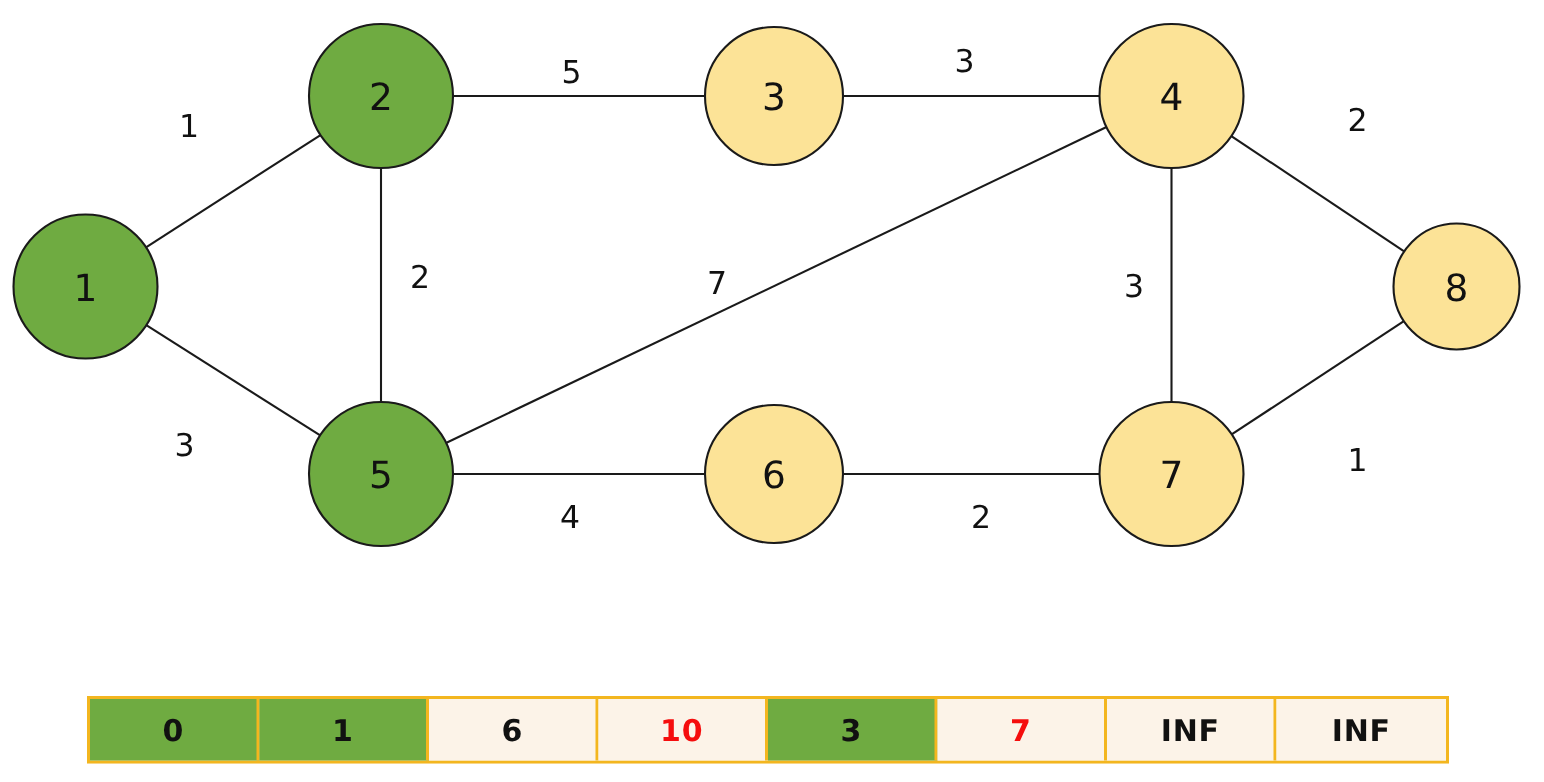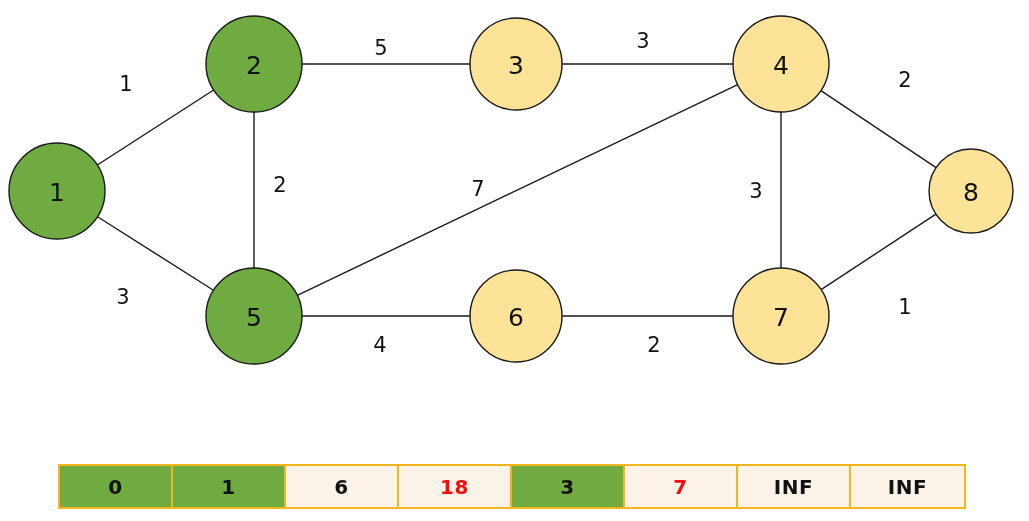--- a/index.html
+++ b/index.html
@@ -152,20 +152,20 @@
         <text x="380" y="345" class="edge-weight" fill="#111111">4</text>
         <text x="654" y="345" class="edge-weight" fill="#111111">2</text>
         <text x="905" y="307" class="edge-weight" fill="#111111">1</text>
       </g>
   </svg>
 
   <div id="dist-table">
       <div class="dist-cell visited">0</div>
       <div class="dist-cell visited">1</div>
       <div class="dist-cell">6</div>
-      <div class="dist-cell highlight">18</div>
+      <div class="dist-cell highlight">10</div>
       <div class="dist-cell visited">3</div>
       <div class="dist-cell highlight">7</div>
       <div class="dist-cell">INF</div>
       <div class="dist-cell">INF</div>
     </div>
 
 </div>
 
 </body></html>

